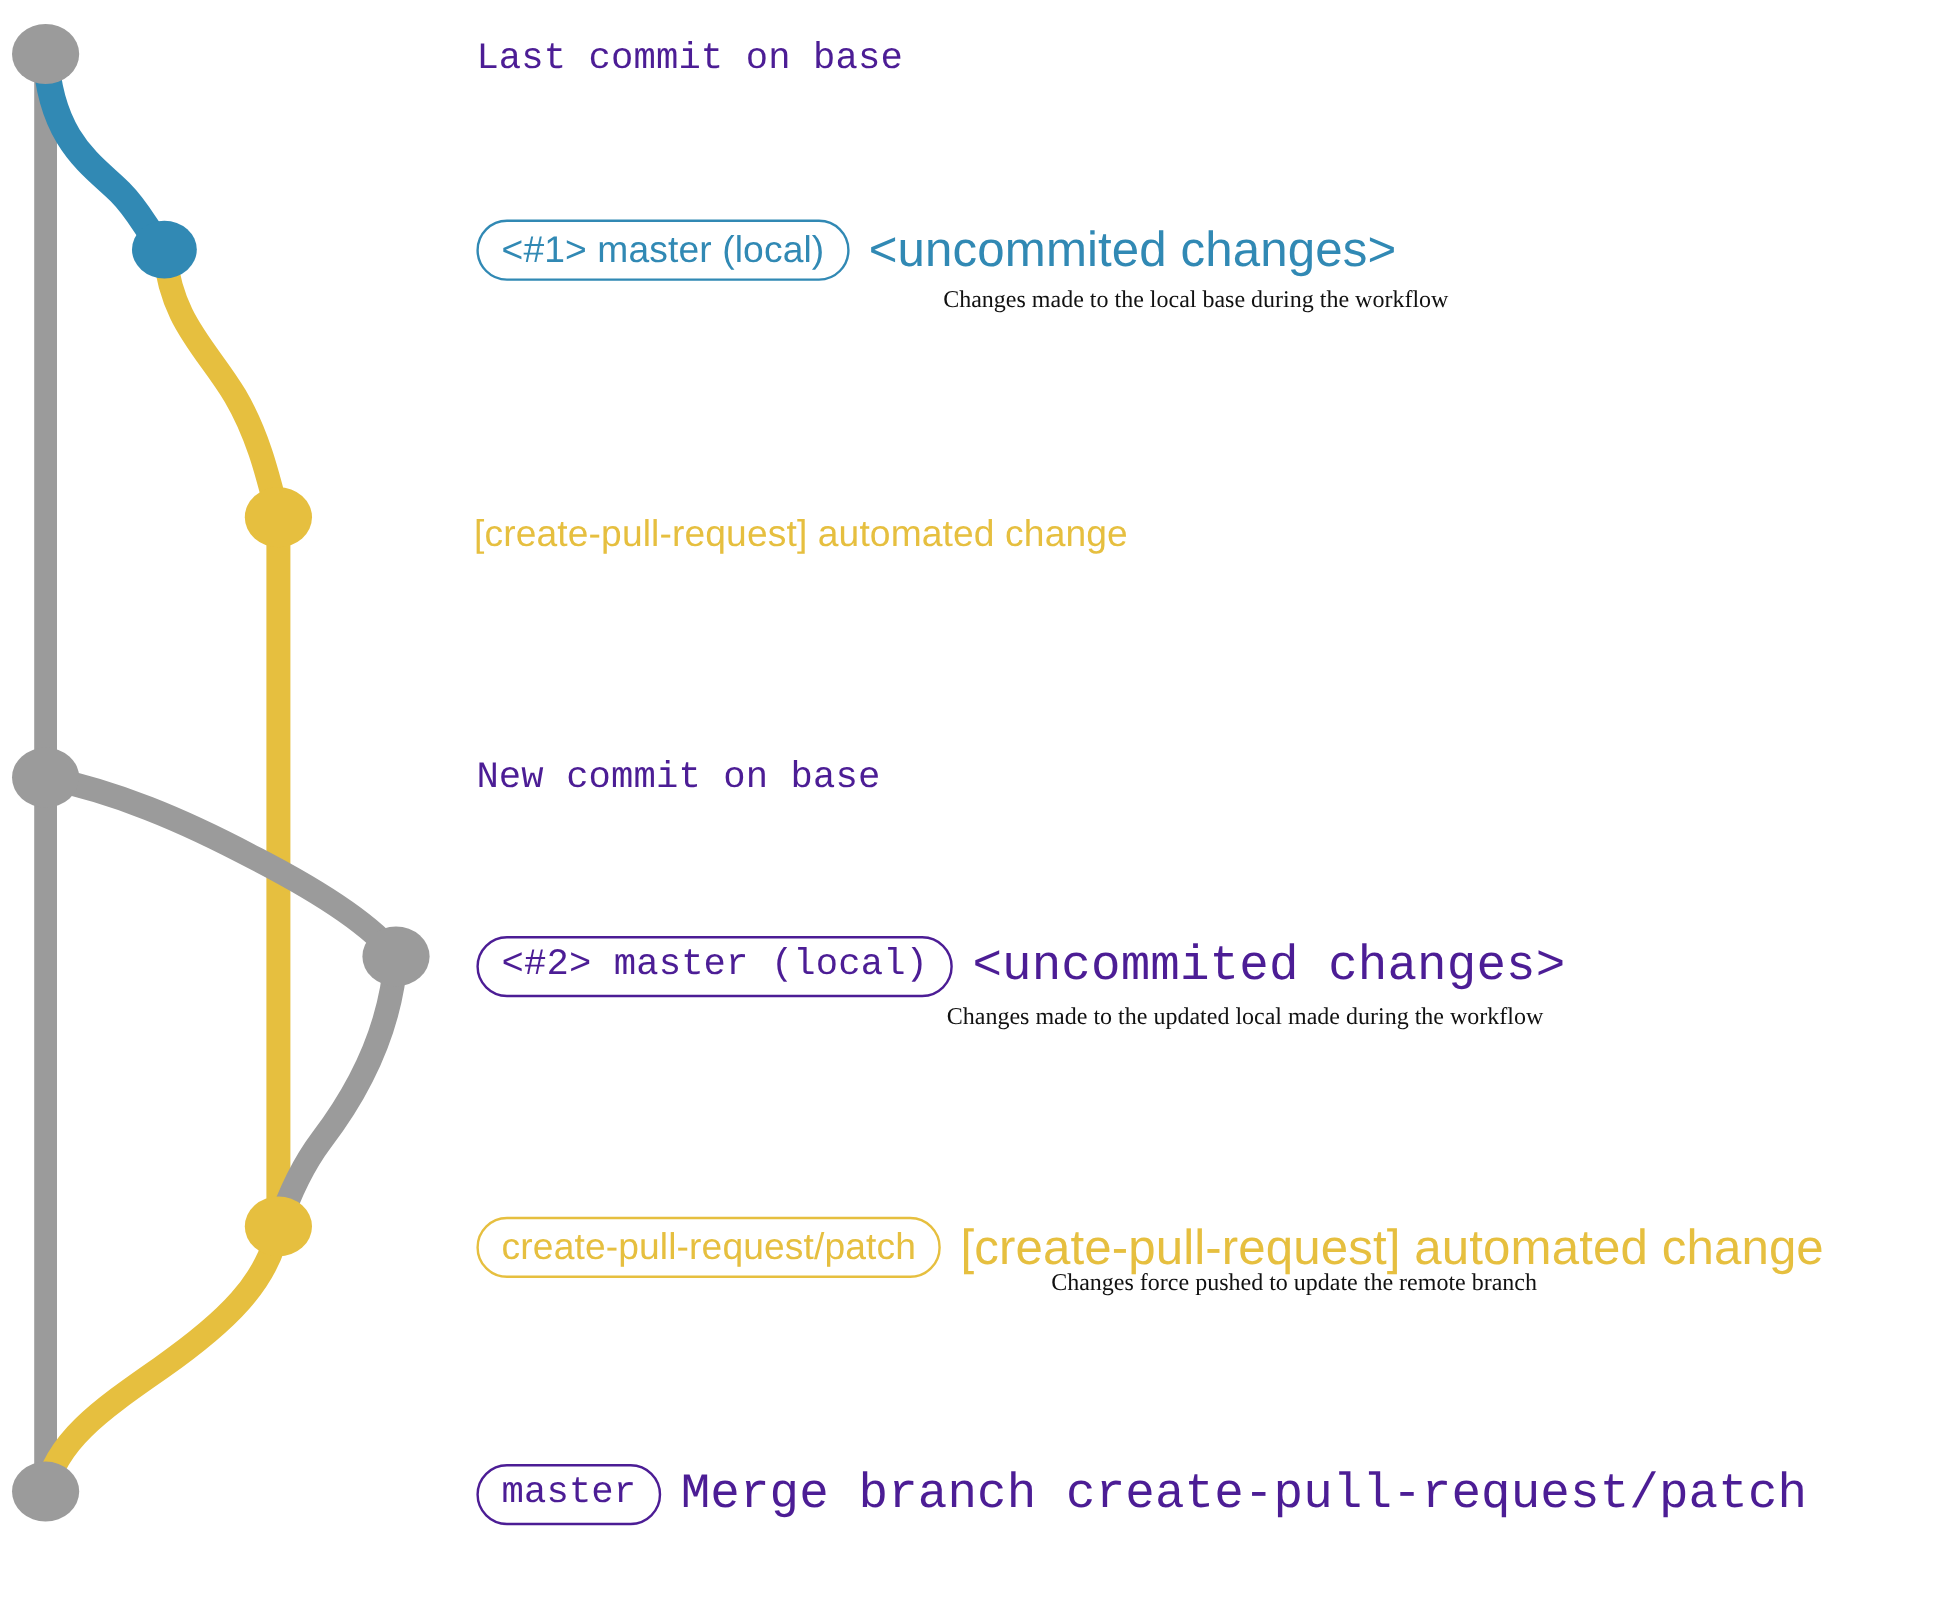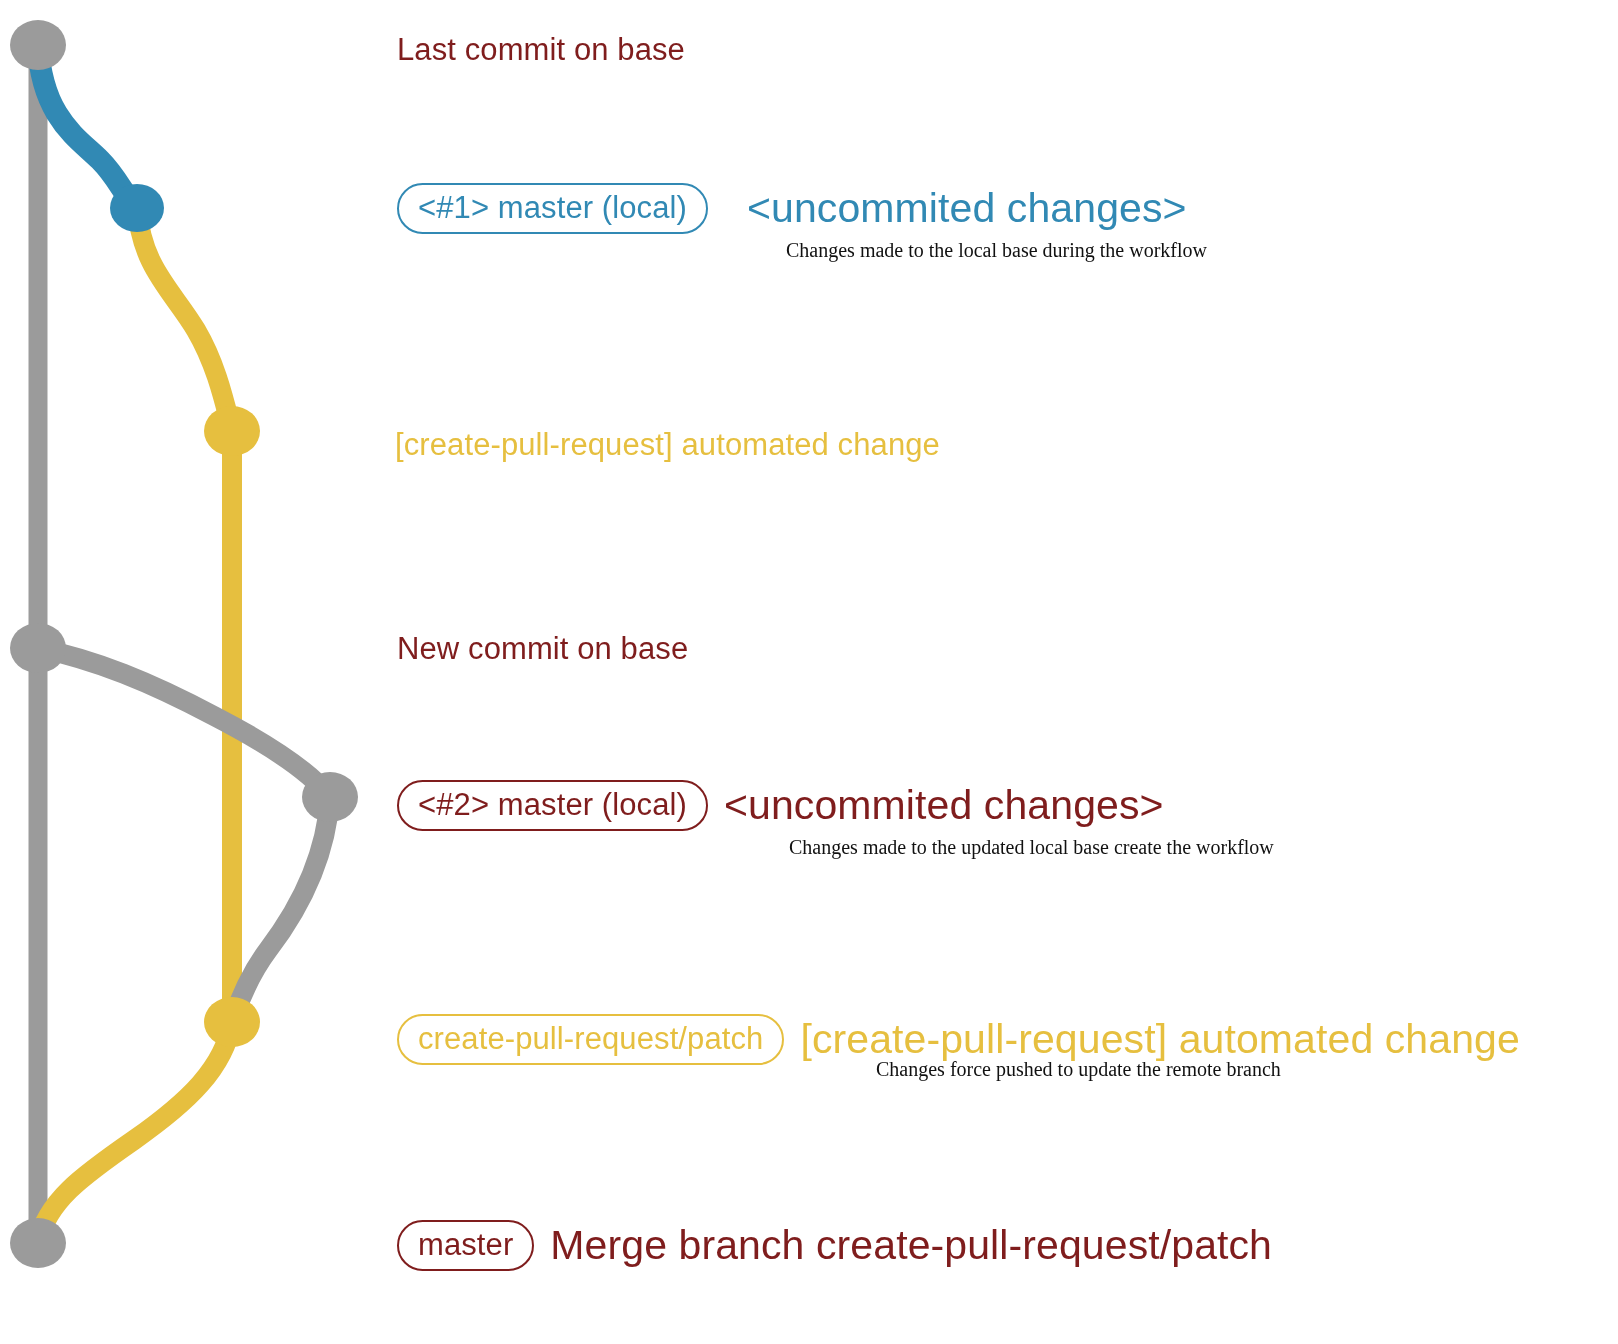--- a/index.html
+++ b/index.html
@@ -73,21 +73,21 @@
   .desc {
     position: absolute;
     font-family: "Liberation Serif", serif;
     font-size: 20px;
     color: #111111;
     white-space: nowrap;
   }
 
   .c-blue   { color: #3189b4; }
   .c-yellow { color: #e6bf3f; margin-top: 14px; }
-  .c-gray   { color: #7f1d1d; }
+  .c-gray   { color: #4c1d95; font-family: Liberation Mono, monospace; }
 </style>
 </head>
 <body>
 
 <div id="stage">
 
   <svg id="graph" viewBox="0 0 400 1344" width="400" height="1344">
 
     <path d="M38,45 L38,1243" stroke="#9b9b9b" stroke-width="19" fill="none" stroke-linecap="round"></path>
 
@@ -107,35 +107,35 @@
     <ellipse cx="137" cy="208" rx="27" ry="24" fill="#3189b4"></ellipse>
     <ellipse cx="232" cy="431" rx="28" ry="25" fill="#e6bf3f"></ellipse>
     <ellipse cx="38" cy="648" rx="28" ry="25" fill="#9b9b9b"></ellipse>
     <ellipse cx="330" cy="797" rx="28" ry="25" fill="#9b9b9b"></ellipse>
     <ellipse cx="232" cy="1022" rx="28" ry="25" fill="#e6bf3f"></ellipse>
     <ellipse cx="38" cy="1243" rx="28" ry="25" fill="#9b9b9b"></ellipse>
   </svg>
 
   <div class="plain-label c-gray" style="left:397px; top:32px;">Last commit on base</div>
 
-  <div class="line" style="left:397px; top:183px;gap:23px;">
+  <div class="line" style="left:397px; top:183px;">
     <span class="pill c-blue">&lt;#1&gt; master (local)</span>
     <span class="msg c-blue">&lt;uncommited changes&gt;</span>
   </div>
   <div class="desc" style="left:786px; top:239px;">Changes made to the local base during the workflow</div>
 
   <div class="msg-solo c-yellow" style="left:395px; top:413px;">[create-pull-request] automated change</div>
 
   <div class="plain-label c-gray" style="left:397px; top:631px;">New commit on base</div>
 
   <div class="line" style="left:397px; top:780px;">
     <span class="pill c-gray">&lt;#2&gt; master (local)</span>
     <span class="msg c-gray">&lt;uncommited changes&gt;</span>
   </div>
-  <div class="desc" style="left:789px; top:836px;">Changes made to the updated local base create the workflow</div>
+  <div class="desc" style="left:789px; top:836px;">Changes made to the updated local made during the workflow</div>
 
   <div class="line" style="left:397px; top:1000px;">
     <span class="pill c-yellow">create-pull-request/patch</span>
     <span class="msg c-yellow">[create-pull-request] automated change</span>
   </div>
   <div class="desc" style="left:876px; top:1058px;">Changes force pushed to update the remote branch</div>
 
   <div class="line" style="left:397px; top:1220px;">
     <span class="pill c-gray">master</span>
     <span class="msg c-gray">Merge branch create-pull-request/patch</span>

